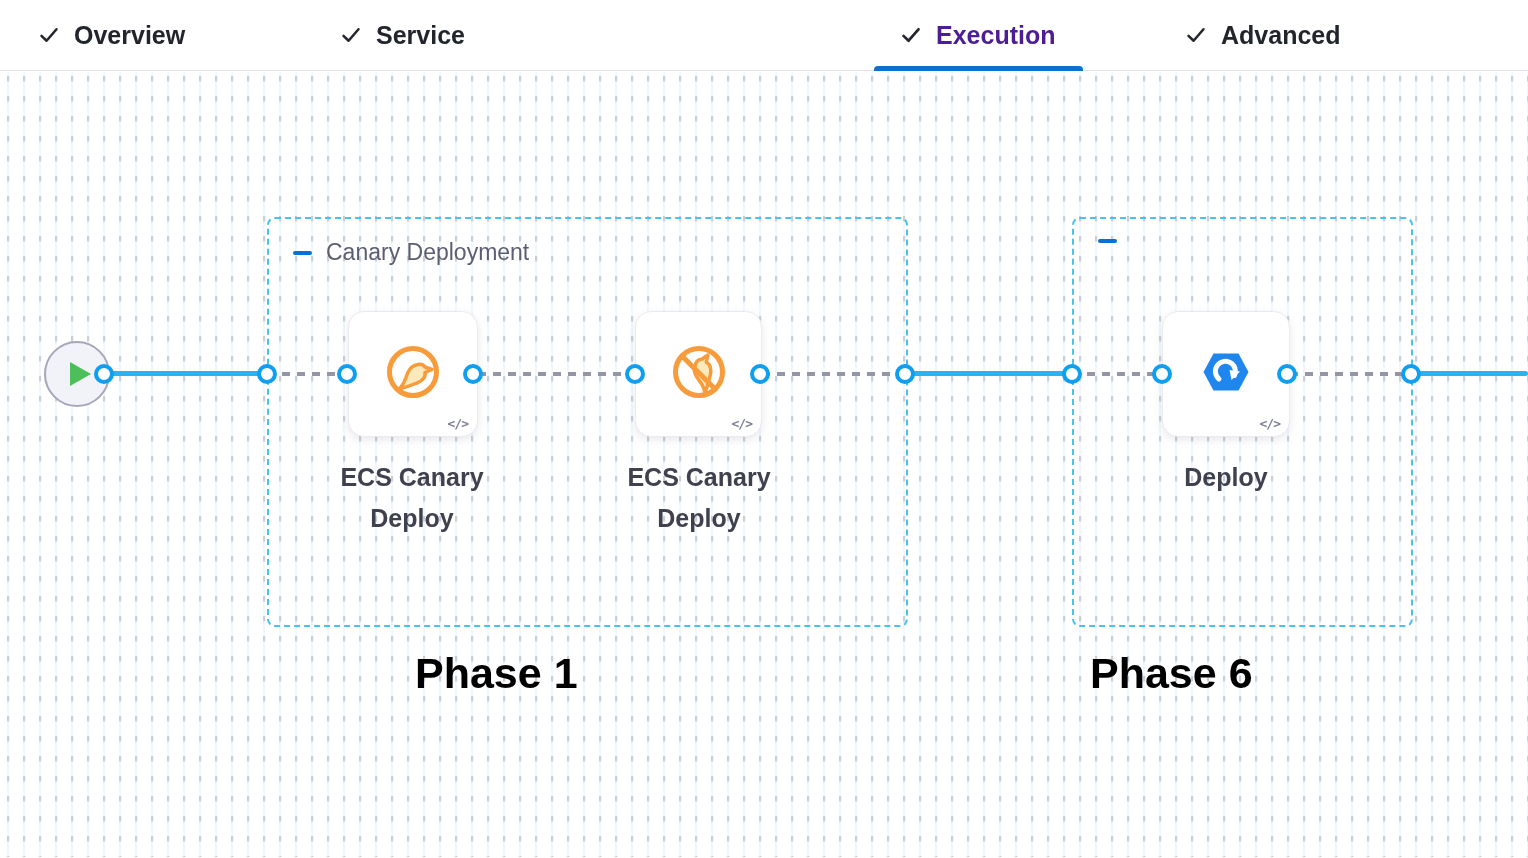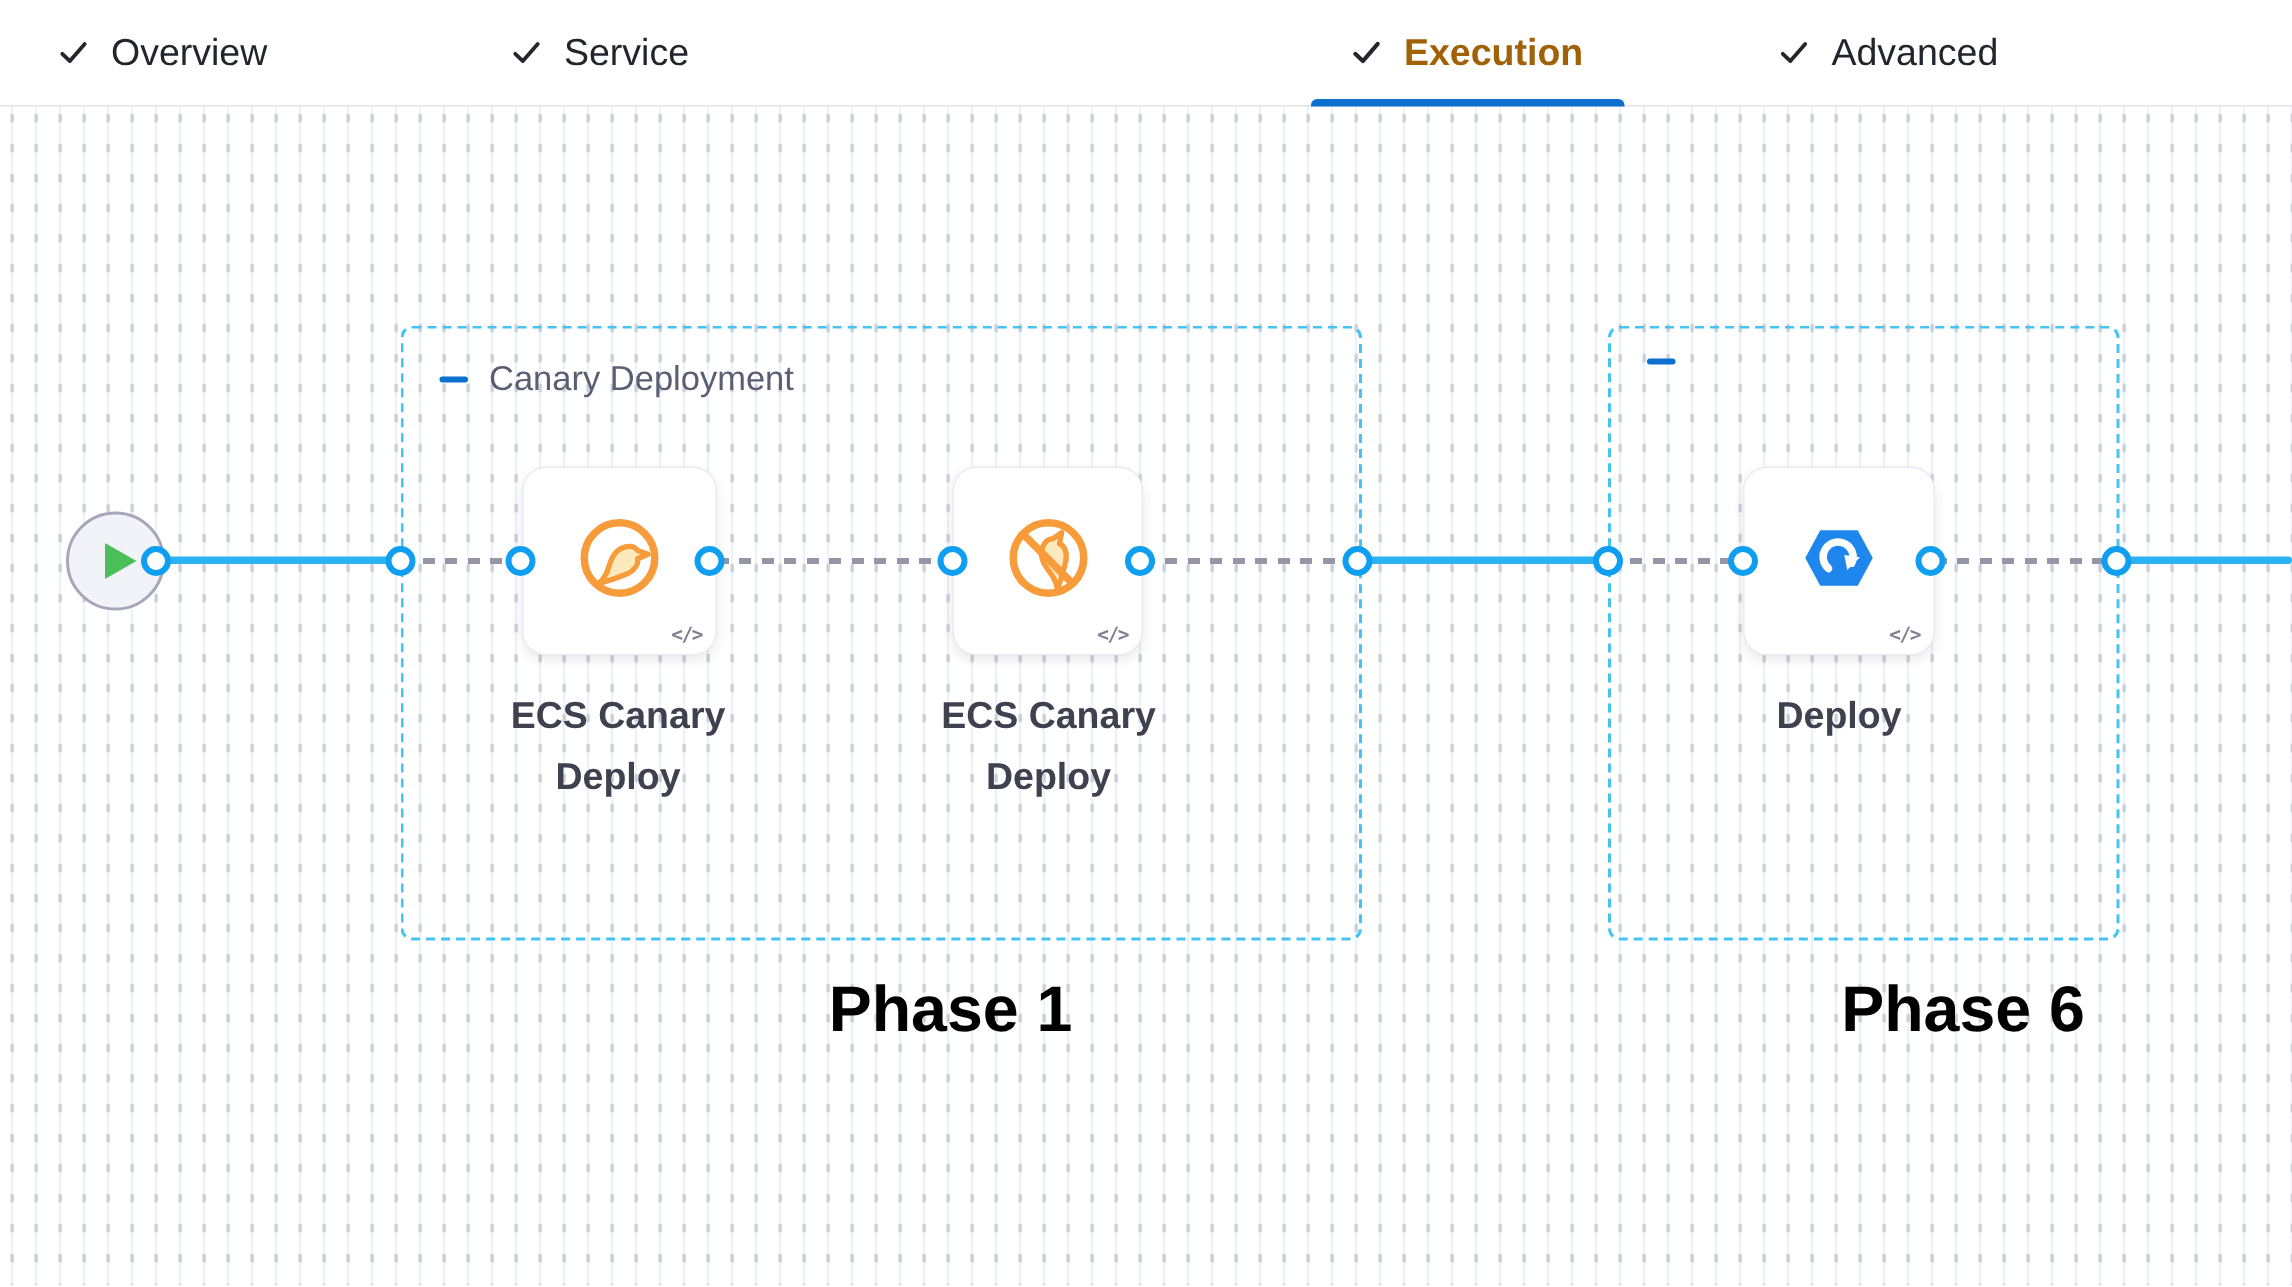--- a/index.html
+++ b/index.html
@@ -14,24 +14,24 @@
   .tabbar {
     position:relative;
     width:1528px; height:71px;
     background:#ffffff;
     border-bottom:1px solid #e3e4e8;
     z-index:5;
   }
   .tab {
     position:absolute; top:0; height:100%;
     display:flex; align-items:center; gap:14px;
-    font-size:25px; font-weight:400; color:#22252b;
+    font-size:25px; font-weight:700; color:#22252b;
     cursor:pointer; white-space:nowrap;
   }
-  .tab.active { font-weight:700; color:#a16207; }
+  .tab.active { font-weight:700; color:#4c1d95; }
   .tab.active::after {
     content:""; position:absolute; left:-26px; right:-28px; bottom:-1px;
     height:5px; background:#0b70cf; border-radius:4px 4px 0 0;
   }
   .check-icon { display:inline-flex; }
 
   
   .canvas {
     position:relative;
     width:1528px; height:786px;
@@ -98,21 +98,21 @@
     position:absolute; right:9px; bottom:5px;
     font-family:"DejaVu Sans Mono", monospace;
     font-size:13px; font-weight:700; letter-spacing:-1px; color:#7d7f93;
   }
   .step-label {
     position:absolute; top:386px; width:180px; text-align:center;
     font-size:25px; font-weight:600; color:#3f414e; line-height:41px;
     z-index:2;
   }
   .phase-label {
-    position:absolute; top:578px; width:300px; text-align:right;
+    position:absolute; top:578px; width:300px; text-align:left;
     font-size:43px; font-weight:700; color:#000000; z-index:2;
   }
 </style>
 </head>
 <body>
 
 <div class="tabbar">
   <div class="tab" style="left:38px">
     <span class="check-icon">
       <svg width="22" height="22" viewBox="0 0 20 20">

